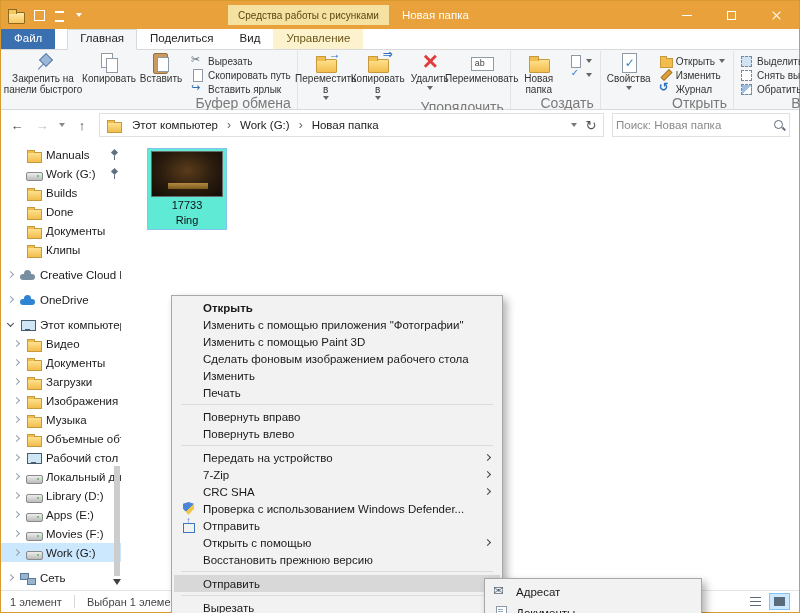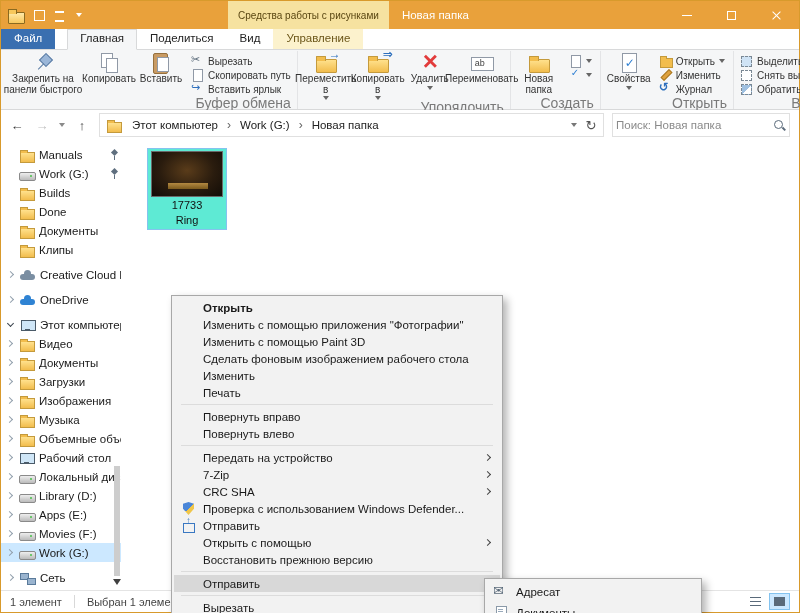--- a/index.html
+++ b/index.html
@@ -11,21 +11,21 @@
 .titlebar{height:28px;background:#e9a13b;display:flex;align-items:center;padding-left:7px;flex:none}
 .qat{display:flex;align-items:center;gap:9px;width:220px}
 .app-icon{position:relative;width:16px;height:13px}
 .app-icon::before{content:"";position:absolute;left:0;top:3px;width:15px;height:10px;background:linear-gradient(#ffe9a8,#f7c85c);border:1px solid #8a6a20;border-radius:1px}
 .app-icon::after{content:"";position:absolute;left:0;top:0;width:7px;height:4px;background:#f7c85c;border:1px solid #8a6a20;border-bottom:0}
 .qat-btn{width:12px;height:12px;position:relative}
 .qat-b1::before{content:"";position:absolute;left:1px;top:1px;width:9px;height:9px;border:1px solid #fff}
 .qat-b2::before{content:"";position:absolute;left:1px;top:2px;width:9px;height:7px;border-top:2px solid #fff;border-bottom:2px solid #fff}
 .qat-caret{width:10px;height:10px;position:relative}
 .qat-caret::before{content:"";position:absolute;left:1px;top:3px;border:3px solid transparent;border-top:4px solid #fff}
-.ctx-badge{background:#f6e2a0;color:#5a4712;font-size:10px;height:28px;display:flex;align-items:center;padding:0 10px;white-space:nowrap}
+.ctx-badge{background:#f6e2a0;color:#5a4712;font-size:10px;height:20px;display:flex;align-items:center;padding:0 10px;white-space:nowrap}
 .win-title{color:#fff;margin-left:13px;white-space:nowrap}
 .win-controls{margin-left:auto;display:flex;height:28px}
 .wc{width:45px;display:flex;align-items:center;justify-content:center}
 .g-min{width:10px;height:1px;background:#fff}
 .g-max{width:9px;height:9px;border:1px solid #fff}
 .g-close{position:relative;width:11px;height:11px}
 .g-close::before,.g-close::after{content:"";position:absolute;left:5px;top:0;width:1px;height:11px;background:#fff}
 .g-close::before{transform:rotate(45deg)}
 .g-close::after{transform:rotate(-45deg)}
 
@@ -103,21 +103,21 @@
 .search{width:178px;height:24px;border:1px solid #e0e0e0;display:flex;align-items:center;padding:0 3px;gap:4px;background:#fff;margin-left:5px}
 .search-ph{color:#8a8a8a;flex:1;white-space:nowrap;overflow:hidden}
 .mag{width:13px;height:13px;position:relative;flex:none}
 .mag::before{content:"";position:absolute;left:1px;top:1px;width:7px;height:7px;border:1px solid #5a6a7a;border-radius:50%}
 .mag::after{content:"";position:absolute;left:9px;top:9px;width:4px;height:1.5px;background:#5a6a7a;transform:rotate(45deg)}
 
 
 .main{flex:1;display:flex;background:#fff;min-height:0;position:relative}
 .sidebar{width:120px;flex:none;padding-top:5px;position:relative;overflow:hidden}
 .sb-item{display:flex;align-items:center;height:19px;padding-left:5px;gap:4px}
-.ind2{padding-left:4px}
+.ind2{padding-left:11px}
 .gap{margin-top:6px}
 .sel{background:#cce8ff}
 .sb-item .lbl{white-space:nowrap;overflow:hidden;flex:1;font-size:11.5px}
 .ch{width:10px;height:10px;position:relative;flex:none}
 .ch-c::before{content:"";position:absolute;left:2px;top:2px;width:4px;height:4px;border-right:1px solid #93a0ad;border-bottom:1px solid #93a0ad;transform:rotate(-45deg)}
 .ch-o::before{content:"";position:absolute;left:2px;top:1px;width:4px;height:4px;border-right:1px solid #39434d;border-bottom:1px solid #39434d;transform:rotate(45deg)}
 .sbi{width:16px;height:14px;position:relative;flex:none}
 .fi-folder::before{content:"";position:absolute;left:1px;top:4px;width:13px;height:9px;background:linear-gradient(#ffe18d,#f2bd4d);border:1px solid #c49a3c}
 .fi-folder::after{content:"";position:absolute;left:1px;top:2px;width:6px;height:2px;background:#f2bd4d;border:1px solid #c49a3c;border-bottom:0}
 .fi-drive::before{content:"";position:absolute;left:0;top:5px;width:15px;height:7px;background:linear-gradient(#eee,#bbb);border:1px solid #8a8a8a;border-radius:2px}

